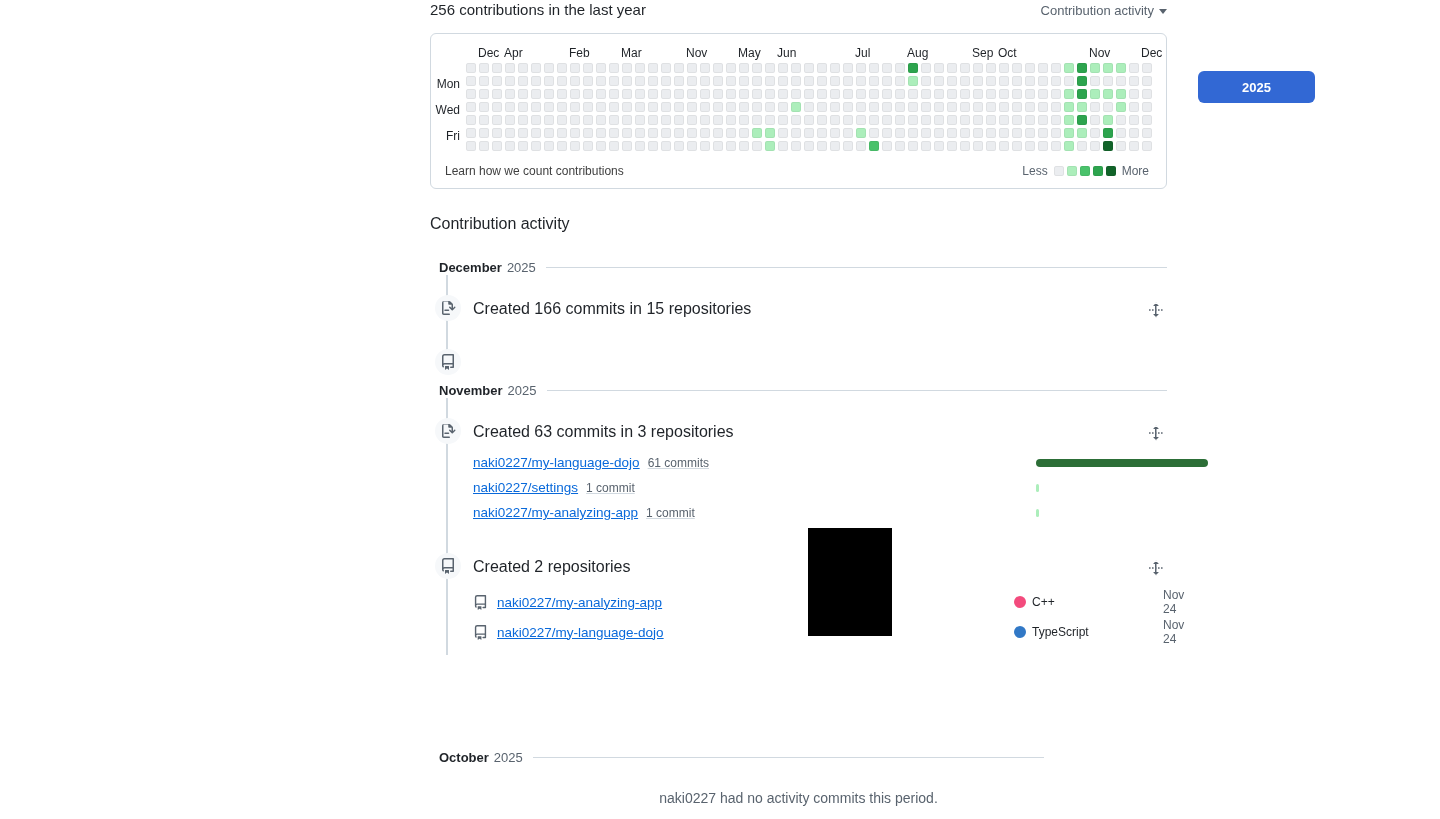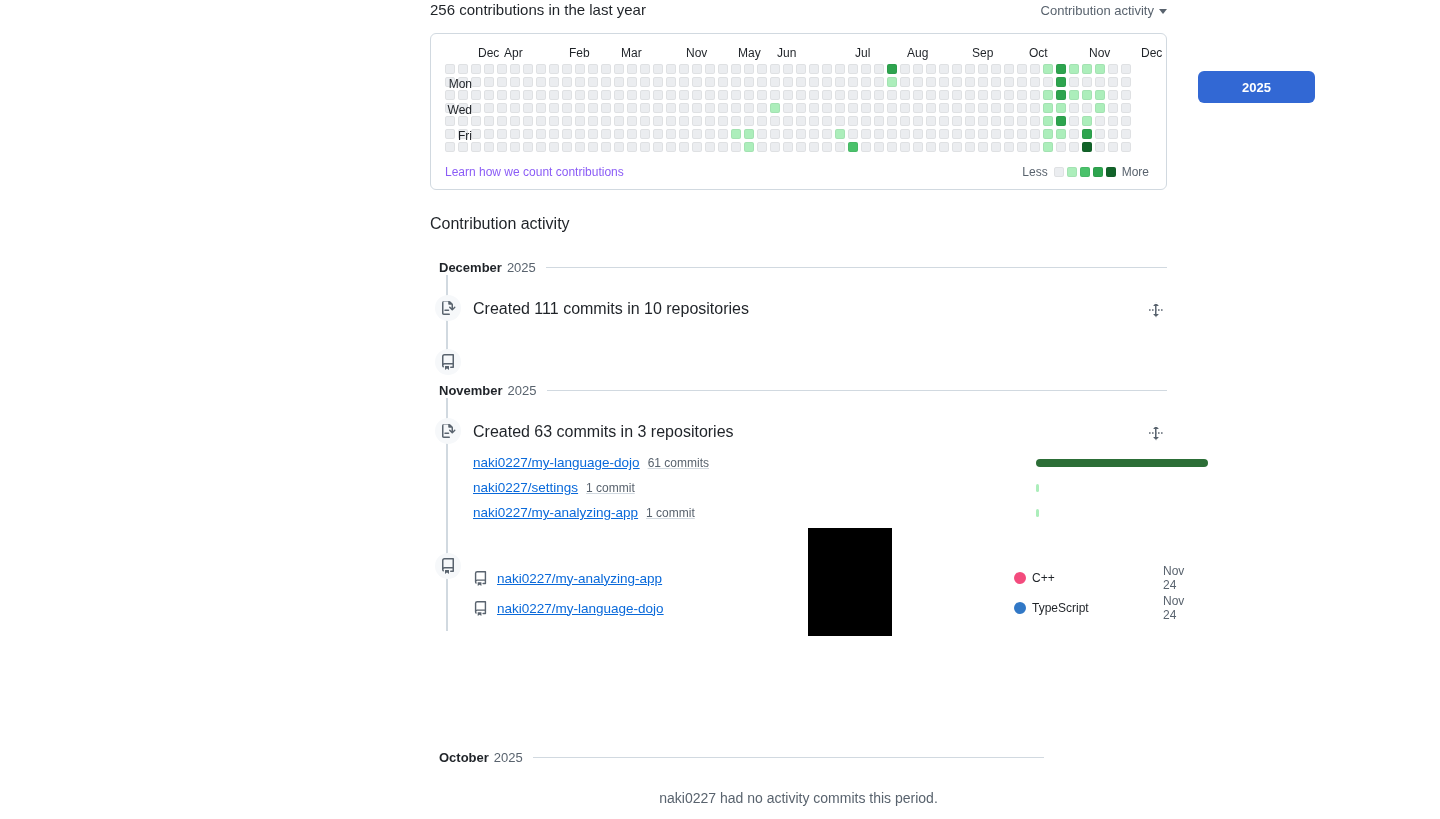--- a/index.html
+++ b/index.html
@@ -46,42 +46,42 @@
     background: #fff;
     padding: 12px 14px 10px 14px;
     width: 737px;
   }
   .cal-grid-area { position: relative; }
   .month-row {
     display: flex; margin-left: 33px; height: 17px;
     font-size: 12px; color: #1f2328;
   }
   .month-label { position: relative; }
-  .cal-body { display: flex; flex-direction: column; }
+  .cal-body { display: flex; }
   .daylabels {
     width: 33px; position: relative; padding-top: 1px;
     font-size: 12px; color: #1f2328;
   }
   .daylabels span {
     position: absolute; right: 6px; white-space: nowrap;
   }
   .weeks { display: flex; gap: 3px; }
   .week { display: flex; flex-direction: column; gap: 3px; }
   .cell {
     width: 10px; height: 10px;
     border-radius: 2px;
     outline: 1px solid rgba(27,31,35,0.06);
     outline-offset: -1px;
   }
   .cal-footer {
     display: flex; align-items: center; justify-content: space-between;
     margin-top: 13px;
   }
   .learn-link {
-    font-size: 12px; color: #8b5cf6; cursor: pointer;
+    font-size: 12px; color: #404040; cursor: pointer;
     text-decoration: none;
   }
   .legend { display: flex; align-items: center; gap: 3px; font-size: 12px; color: #59636e; }
   .legend .lg-txt { margin: 0 3px; }
   .legend .cell { width: 10px; height: 10px; }
 
   
   .year-list { position: absolute; left: 1198px; top: 71px; }
   .year-btn {
     display: block;
@@ -199,21 +199,21 @@
             <span class="month-label" style="position: absolute; left: 33px;">Dec</span>
             <span class="month-label" style="position: absolute; left: 59px;">Apr</span>
             <span class="month-label" style="position: absolute; left: 124px;">Feb</span>
             <span class="month-label" style="position: absolute; left: 176px;">Mar</span>
             <span class="month-label" style="position: absolute; left: 241px;">Nov</span>
             <span class="month-label" style="position: absolute; left: 293px;">May</span>
             <span class="month-label" style="position: absolute; left: 332px;">Jun</span>
             <span class="month-label" style="position: absolute; left: 410px;">Jul</span>
             <span class="month-label" style="position: absolute; left: 462px;">Aug</span>
             <span class="month-label" style="position: absolute; left: 527px;">Sep</span>
-            <span class="month-label" style="position: absolute; left: 584px; text-align: right;">Oct</span>
+            <span class="month-label" style="position: absolute; left: 553px; text-align: right;">Oct</span>
             <span class="month-label" style="position: absolute; left: 644px;">Nov</span>
             <span class="month-label" style="position: absolute; left: 696px;">Dec</span>
           </div>
         <div class="cal-body">
           <div class="daylabels" id="daylabels">
               <span style="top: 14px;">Mon</span>
               <span style="top: 40px;">Wed</span>
               <span style="top: 66px;">Fri</span>
             </div>
           <div class="weeks" id="weeks">
@@ -729,21 +729,21 @@
           </div>
           <div class="timeline">
             <div class="tl-block">
               <div class="tl-icon">
                 <svg width="16" height="16" viewBox="0 0 16 16" fill="currentColor" aria-hidden="true">
                   <path d="M3.5 1.75a.25.25 0 0 1 .25-.25h4.5v2.5a.75.75 0 0 0 .75.75h2.5v3.19l-1.22-1.22a.75.75 0 1 0-1.06 1.06l2.5 2.5a.75.75 0 0 0 1.06 0l2.5-2.5a.75.75 0 0 0-1.06-1.06L13 8.19V4.81a1.75 1.75 0 0 0-.51-1.24L10.44 1.5A1.75 1.75 0 0 0 9.2 1H3.75A1.75 1.75 0 0 0 2 2.75v10.5c0 .966.784 1.75 1.75 1.75h5.5a.75.75 0 0 0 0-1.5h-5.5a.25.25 0 0 1-.25-.25Z"></path>
                   <path d="M5 9.5h3.5a.75.75 0 0 1 0 1.5H5a.75.75 0 0 1 0-1.5Z"></path>
                 </svg>
               </div>
               <div class="tl-head">
-                <div class="tl-summary">Created 111 commits in 10 repositories</div>
+                <div class="tl-summary">Created 166 commits in 15 repositories</div>
                 <button class="unfold-btn">
                   <svg width="16" height="16" viewBox="0 0 16 16" fill="currentColor" aria-hidden="true">
                     <path d="M8.177.677l2.896 2.896a.25.25 0 01-.177.427H9v3.25a.75.75 0 01-1.5 0V4H6.104a.25.25 0 01-.177-.427L8.823.677a.25.25 0 01.354 0zM8.177 15.323l2.896-2.896a.25.25 0 00-.177-.427H9V8.75a.75.75 0 00-1.5 0V12H6.104a.25.25 0 00-.177.427l2.896 2.896a.25.25 0 00.354 0z" transform="translate(-0.5,0)"></path>
                     <rect x="1" y="7.25" width="1.6" height="1.5" rx="0.3"></rect>
                     <rect x="4" y="7.25" width="1.6" height="1.5" rx="0.3"></rect>
                     <rect x="7" y="7.25" width="1.6" height="1.5" rx="0.3"></rect>
                     <rect x="10" y="7.25" width="1.6" height="1.5" rx="0.3"></rect>
                     <rect x="13" y="7.25" width="1.6" height="1.5" rx="0.3"></rect>
                   </svg>
                 </button>
@@ -807,20 +807,33 @@
                     <div class="bar-fill small" style="width: 2%;"></div>
                   </div>
                 </div>
               </div>
             </div>
             <div class="tl-block">
               <div class="tl-icon">
                 <svg width="16" height="16" viewBox="0 0 16 16" fill="currentColor" aria-hidden="true">
                   <path d="M2 2.5A2.5 2.5 0 0 1 4.5 0h8.75a.75.75 0 0 1 .75.75v12.5a.75.75 0 0 1-.75.75h-2.5a.75.75 0 0 1 0-1.5h1.75v-2h-8a1 1 0 0 0-.714 1.7.75.75 0 1 1-1.072 1.05A2.495 2.495 0 0 1 2 11.5Zm10.5-1h-8a1 1 0 0 0-1 1v6.708A2.486 2.486 0 0 1 4.5 9h8ZM5 12.25a.25.25 0 0 1 .25-.25h3.5a.25.25 0 0 1 .25.25v3.25a.25.25 0 0 1-.4.2l-1.45-1.087a.25.25 0 0 0-.3 0L5.4 15.7a.25.25 0 0 1-.4-.2Z"></path>
                 </svg>
+              </div>
+              <div class="tl-head">
+                <div class="tl-summary">Created 2 repositories</div>
+                <button class="unfold-btn">
+                  <svg width="16" height="16" viewBox="0 0 16 16" fill="currentColor" aria-hidden="true">
+                    <path d="M8.177.677l2.896 2.896a.25.25 0 01-.177.427H9v3.25a.75.75 0 01-1.5 0V4H6.104a.25.25 0 01-.177-.427L8.823.677a.25.25 0 01.354 0zM8.177 15.323l2.896-2.896a.25.25 0 00-.177-.427H9V8.75a.75.75 0 00-1.5 0V12H6.104a.25.25 0 00-.177.427l2.896 2.896a.25.25 0 00.354 0z" transform="translate(-0.5,0)"></path>
+                    <rect x="1" y="7.25" width="1.6" height="1.5" rx="0.3"></rect>
+                    <rect x="4" y="7.25" width="1.6" height="1.5" rx="0.3"></rect>
+                    <rect x="7" y="7.25" width="1.6" height="1.5" rx="0.3"></rect>
+                    <rect x="10" y="7.25" width="1.6" height="1.5" rx="0.3"></rect>
+                    <rect x="13" y="7.25" width="1.6" height="1.5" rx="0.3"></rect>
+                  </svg>
+                </button>
               </div>
               <div class="newrepo-rows">
                 <div class="newrepo-row">
                   <span class="ri">
                     <svg width="15" height="15" viewBox="0 0 16 16" fill="currentColor" aria-hidden="true">
                       <path d="M2 2.5A2.5 2.5 0 0 1 4.5 0h8.75a.75.75 0 0 1 .75.75v12.5a.75.75 0 0 1-.75.75h-2.5a.75.75 0 0 1 0-1.5h1.75v-2h-8a1 1 0 0 0-.714 1.7.75.75 0 1 1-1.072 1.05A2.495 2.495 0 0 1 2 11.5Zm10.5-1h-8a1 1 0 0 0-1 1v6.708A2.486 2.486 0 0 1 4.5 9h8ZM5 12.25a.25.25 0 0 1 .25-.25h3.5a.25.25 0 0 1 .25.25v3.25a.25.25 0 0 1-.4.2l-1.45-1.087a.25.25 0 0 0-.3 0L5.4 15.7a.25.25 0 0 1-.4-.2Z"></path>
                     </svg>
                   </span>
                   <a class="repo-link">naki0227/my-analyzing-app</a>
                   <span class="lang">

